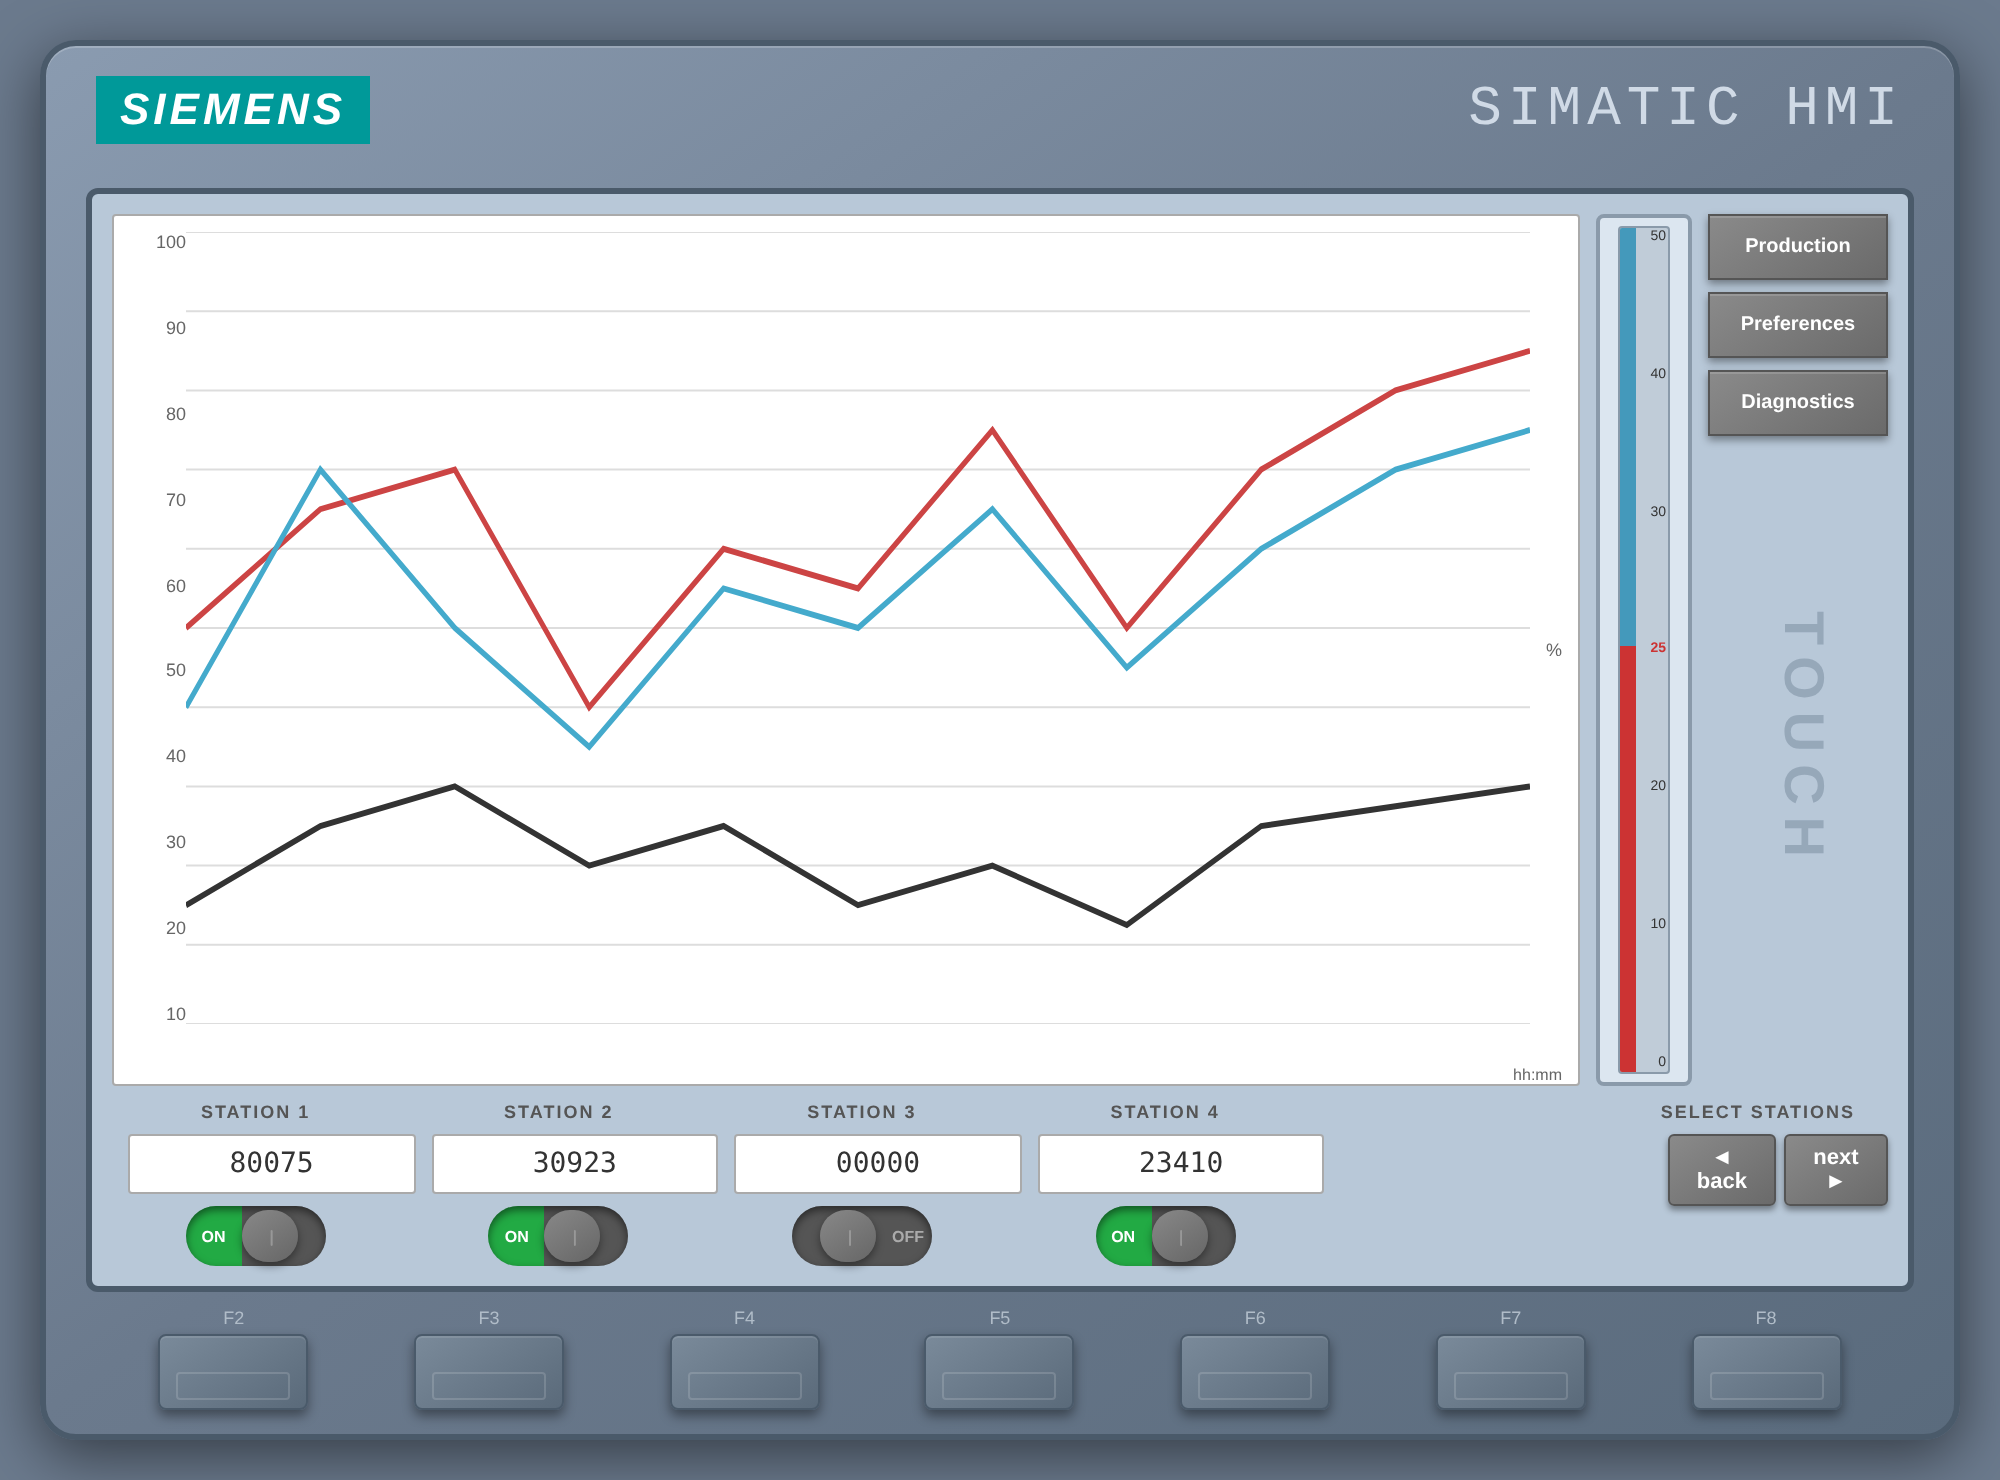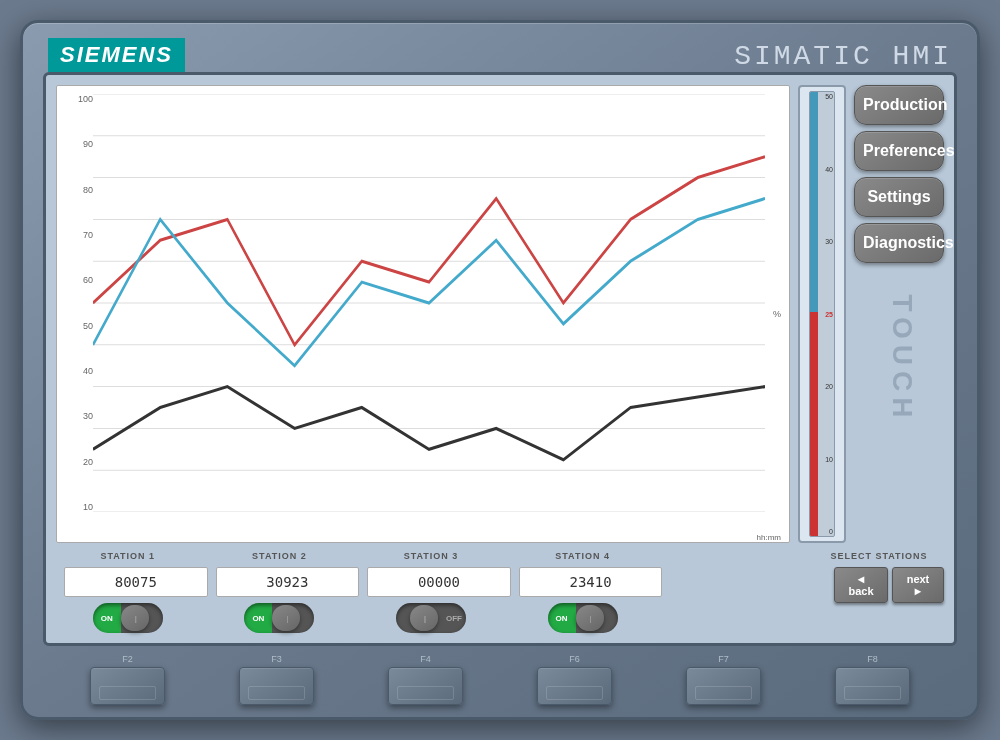--- a/index.html
+++ b/index.html
@@ -23,22 +23,22 @@
       box-shadow: 0 8px 30px rgba(0,0,0,0.5), inset 0 1px 0 rgba(255,255,255,0.2);
       display: flex;
       flex-direction: column;
       padding: 15px 20px 10px 20px;
       position: relative;
     }
 
     .top-bar {
       display: flex;
       justify-content: space-between;
-      align-items: flex-end;
-      padding: 0 5px 0 5px;
+      align-items: center;
+      padding: 0 5px 22px 5px;
     }
 
     .siemens-logo {
       background: #009999;
       color: white;
       font-weight: 900;
       font-size: 22px;
       padding: 4px 12px;
       letter-spacing: 2px;
       font-style: italic;
@@ -177,23 +177,23 @@
     .nav-buttons {
       display: flex;
       flex-direction: column;
       gap: 6px;
       width: 90px;
     }
 
     .nav-btn {
       background: linear-gradient(145deg, #8a8a8a, #6a6a6a);
       border: 1px solid #555;
-      border-radius: 12px;
+      border-radius: 0;
       color: white;
-      font-size: 16px;
+      font-size: 10px;
       font-weight: bold;
       padding: 10px 8px;
       text-align: center;
       cursor: pointer;
       box-shadow: 0 2px 4px rgba(0,0,0,0.4), inset 0 1px 0 rgba(255,255,255,0.15);
     }
 
     .stations-row {
       display: flex;
       gap: 8px;
@@ -426,21 +426,20 @@
               <span style="font-size:7px;color:#333;text-align:right;padding-right:1px;">20</span>
               <span style="font-size:7px;color:#333;text-align:right;padding-right:1px;">10</span>
               <span style="font-size:7px;color:#333;text-align:right;padding-right:1px;">0</span>
             </div>
           </div>
         </div>
 
         <div class="nav-buttons">
           <button class="nav-btn">Production</button>
           <button class="nav-btn">Preferences</button>
-          <button class="nav-btn">Settings</button>
           <button class="nav-btn">Diagnostics</button>
         </div>
       </div>
     </div>
 
     <div class="stations-row">
 
       <div class="station-block">
         <span class="station-label">STATION 1</span>
         <div class="station-value">80075</div>
@@ -496,20 +495,24 @@
     </div>
     <div class="fkey-group">
       <span class="fkey-label">F3</span>
       <button class="fkey-btn"></button>
     </div>
     <div class="fkey-group">
       <span class="fkey-label">F4</span>
       <button class="fkey-btn"></button>
     </div>
     <div class="fkey-group">
+      <span class="fkey-label">F5</span>
+      <button class="fkey-btn"></button>
+    </div>
+    <div class="fkey-group">
       <span class="fkey-label">F6</span>
       <button class="fkey-btn"></button>
     </div>
     <div class="fkey-group">
       <span class="fkey-label">F7</span>
       <button class="fkey-btn"></button>
     </div>
     <div class="fkey-group">
       <span class="fkey-label">F8</span>
       <button class="fkey-btn"></button>

